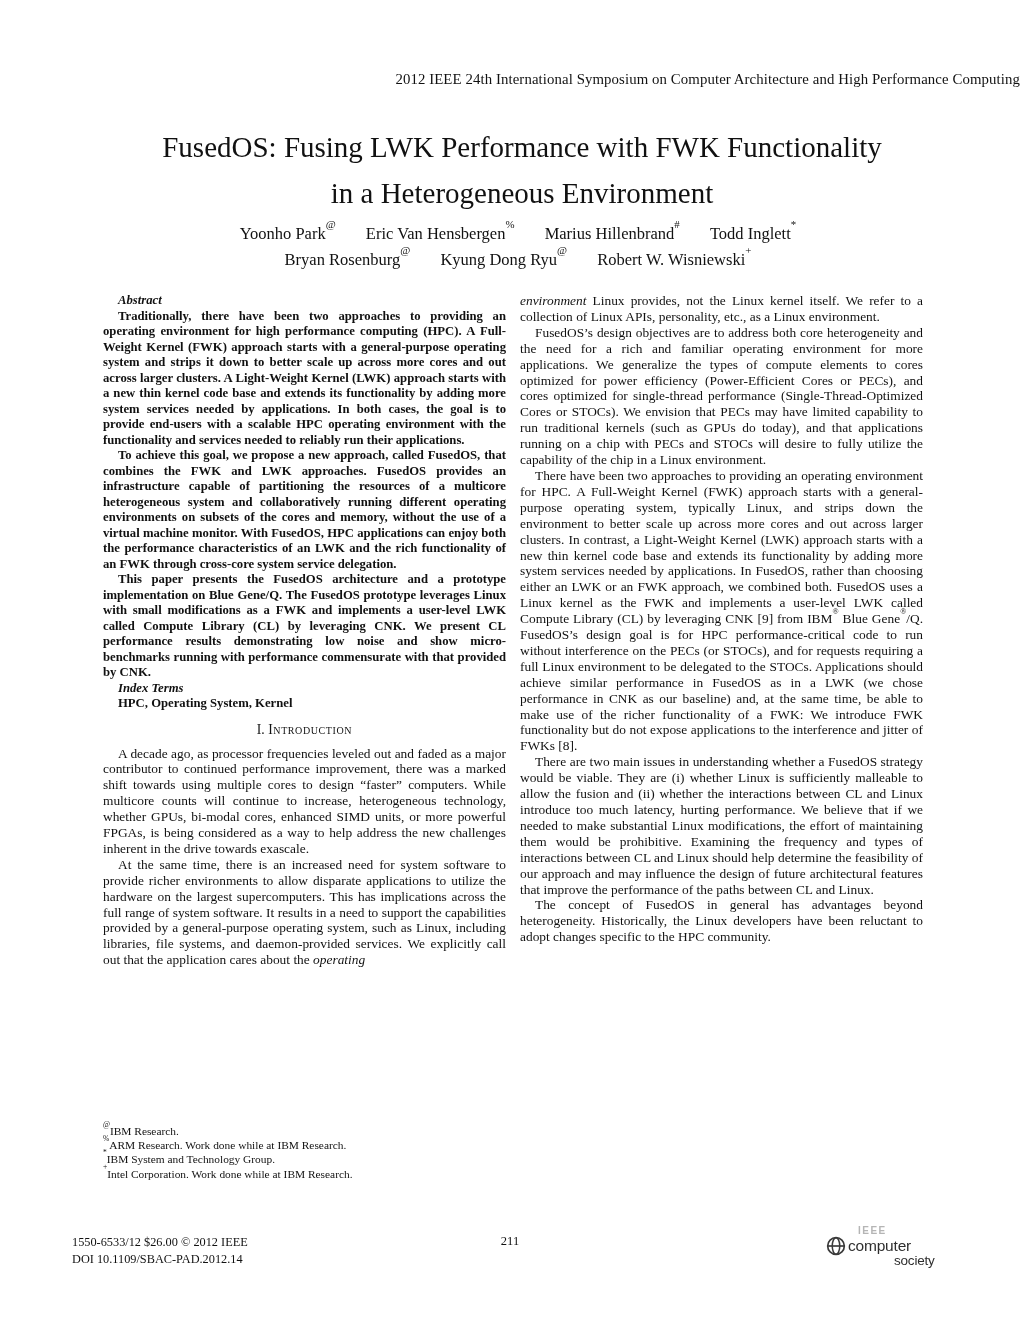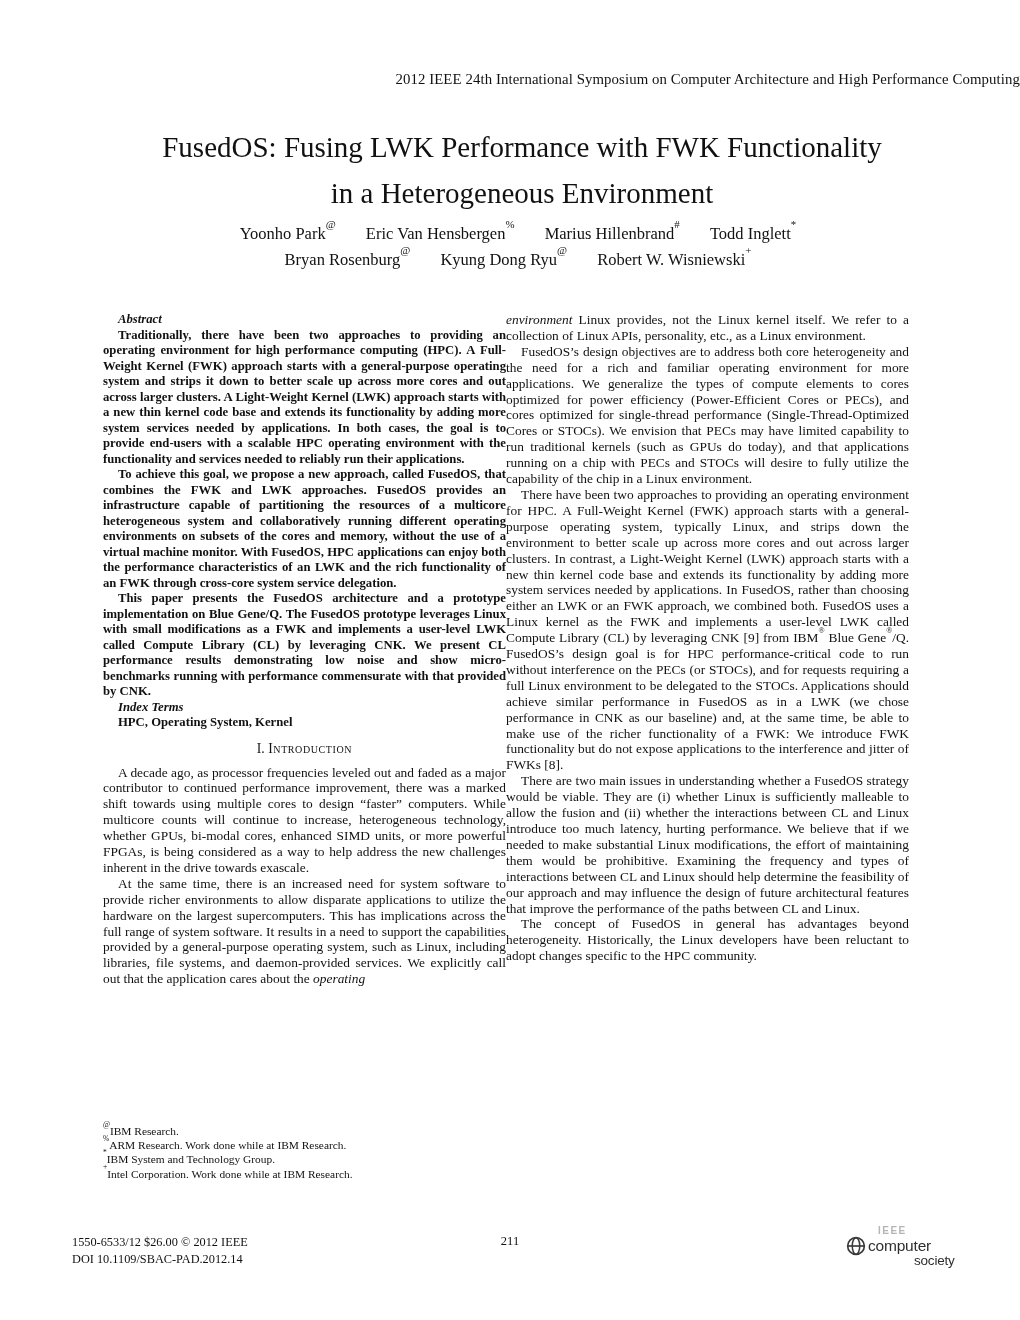--- a/index.html
+++ b/index.html
@@ -18,21 +18,21 @@
   .authors {
     position: absolute; top: 221px; left: 8px; width: 100%;
     text-align: center; font-size: 16.5px; line-height: 26px;
   }
   .author { margin: 0 13px; white-space: nowrap; }
   sup.mark { font-size: 66%; line-height: 0; position: relative; top: -0.45em; }
   sup.reg  { font-size: 60%; line-height: 0; position: relative; top: -0.45em; }
 
   .columns {
     position: absolute; top: 293px; left: 103px; width: 820px;
-    display: flex;  margin-top: 19px;
+    display: flex; gap: 14px;
   }
   .col { width: 403px; }
 
   .abstract { font-weight: bold; font-size: 12.7px; line-height: 15.5px; }
   .abstract p { margin: 0; text-indent: 15px; text-align: justify; }
   .block-heading { font-weight: bold; font-style: italic; font-size: 12.7px; line-height: 15.5px; text-indent: 15px; }
   .index-terms { font-weight: bold; font-size: 12.7px; line-height: 15.5px; text-indent: 15px; }
 
   .body-text { font-size: 13.4px; line-height: 15.9px; }
   .body-text p { margin: 0; text-indent: 15px; text-align: justify; }
@@ -52,21 +52,21 @@
 
   .footer-left {
     position: absolute; left: 72px; top: 1234px;
     font-size: 12.3px; line-height: 17px;
   }
   .page-number {
     position: absolute; top: 1234px; left: 0; width: 100%;
     text-align: center; font-size: 12.5px;
   }
   .cs-logo {
-    position: absolute; right: 64px; top: 1226px; width: 110px;
+    position: absolute; right: 84px; top: 1226px; width: 110px;
     font-family: "Liberation Sans", "DejaVu Sans", sans-serif; color: #2e2e2e;
   }
   .cs-ieee { color: #b5b5b5; font-size: 10px; font-weight: bold; letter-spacing: 1.5px; margin-left: 32px; line-height: 10px; }
   .cs-main { display: flex; align-items: center; margin-top: 0px; }
   .cs-globe { width: 20px; height: 20px; margin-right: 2px; flex: 0 0 auto; }
   .cs-computer { font-size: 15.5px; letter-spacing: -0.2px; }
   .cs-society { font-size: 13.5px; margin-left: 68px; margin-top: -3px; letter-spacing: -0.2px; }
 </style>
 </head>
 <body>

